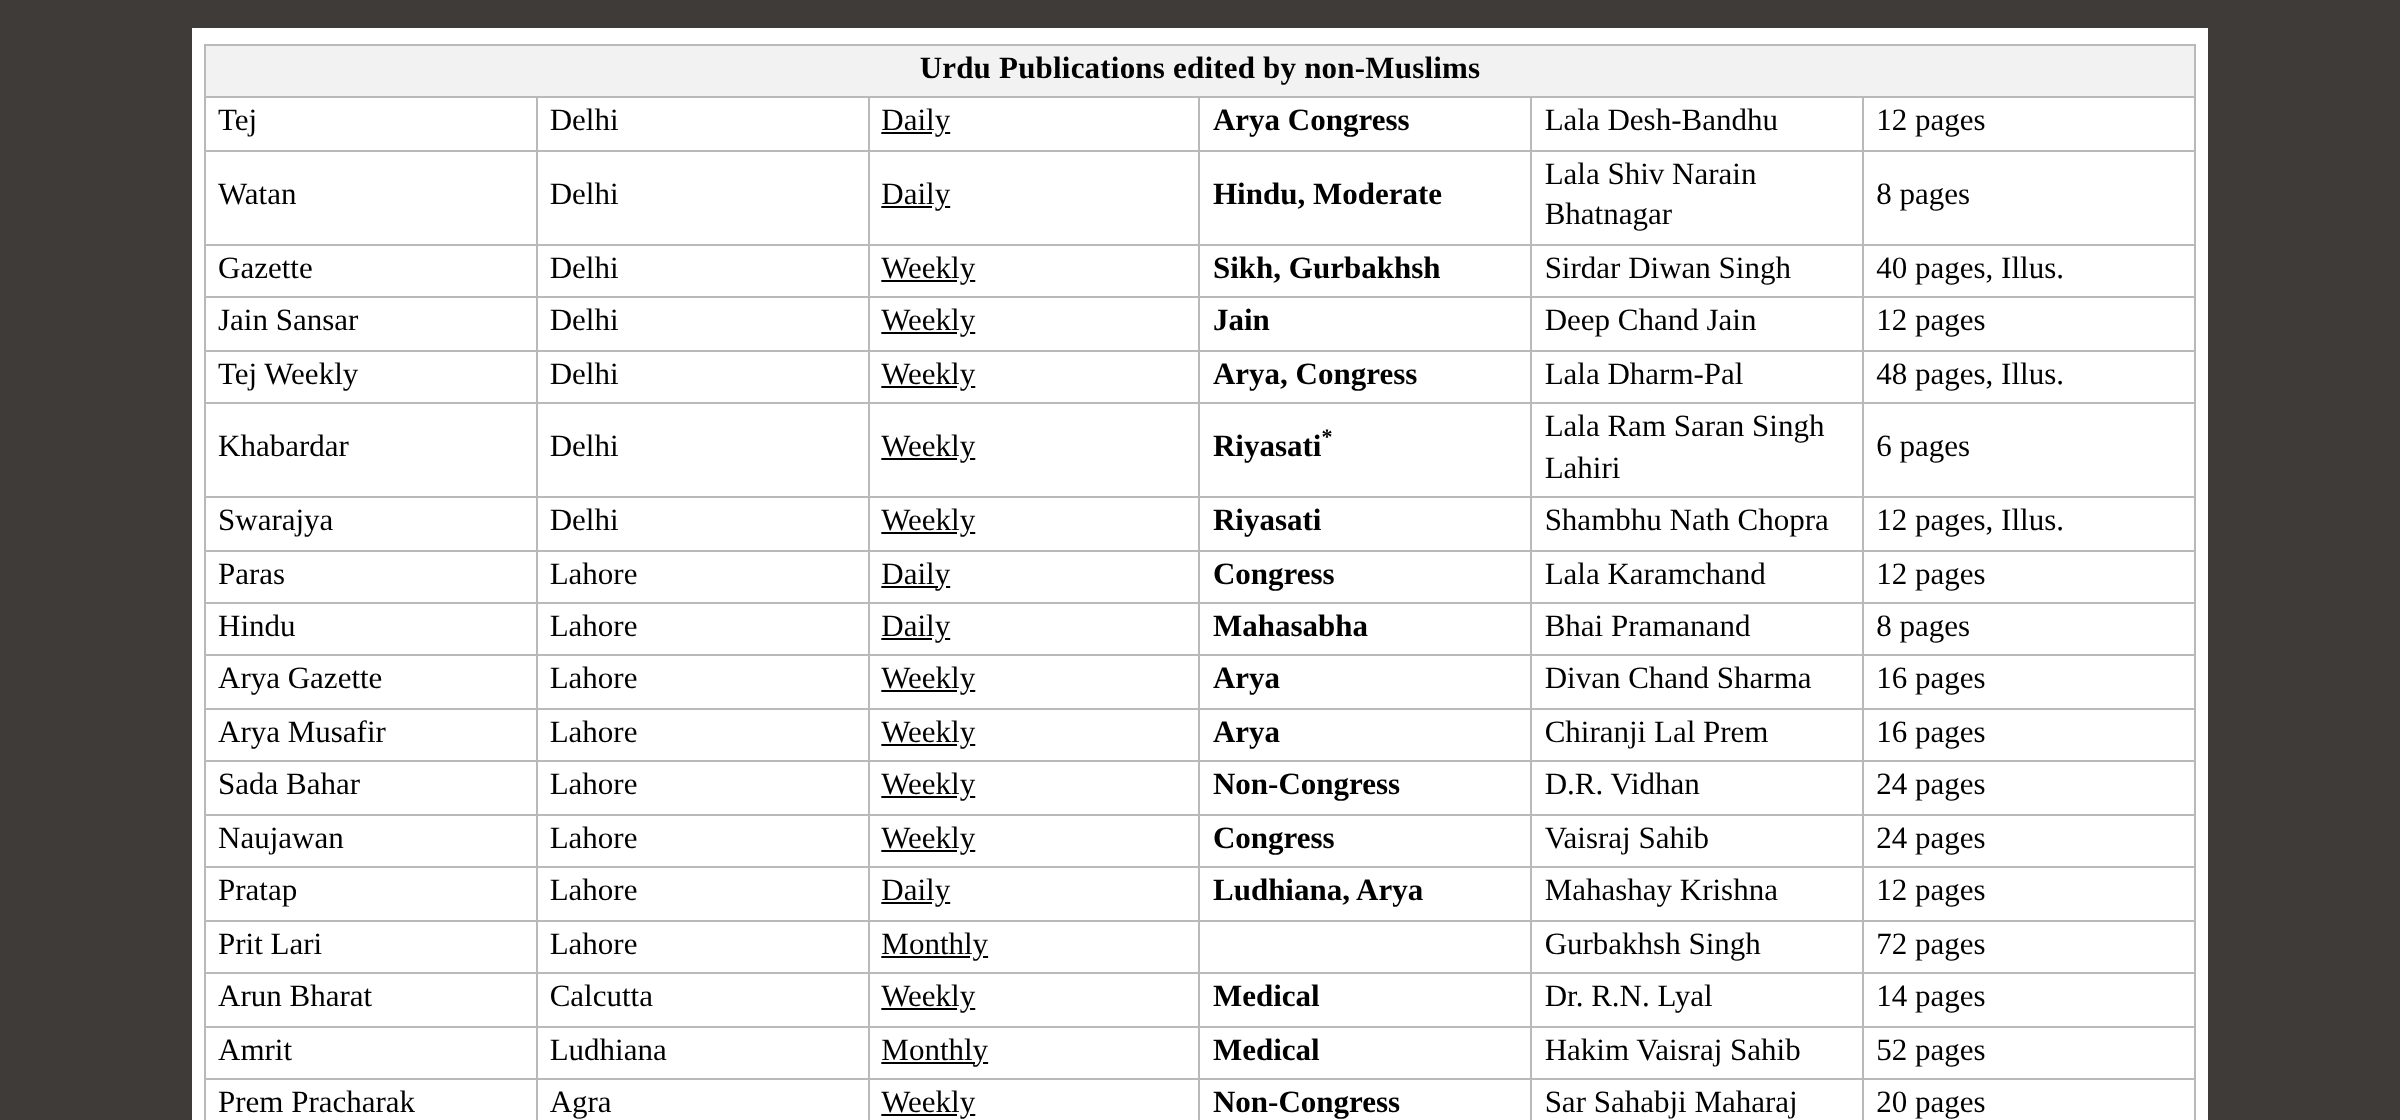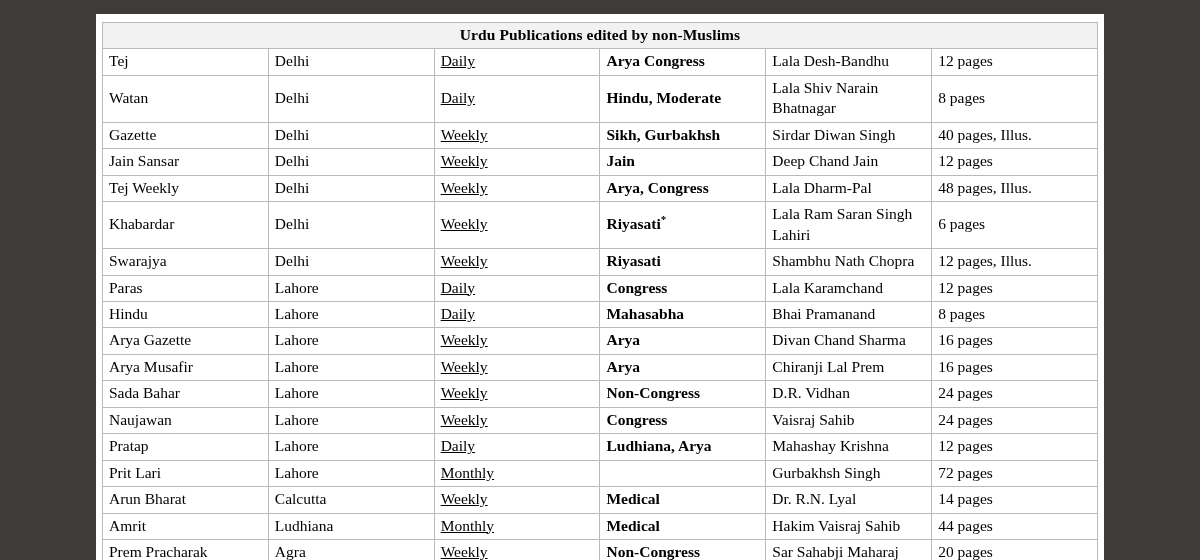--- a/index.html
+++ b/index.html
@@ -198,21 +198,21 @@
             <td class="c-affil">Medical</td>
             <td class="c-editor">Dr. R.N. Lyal</td>
             <td class="c-pages">14 pages</td>
           </tr>
           <tr>
             <td class="c-name">Amrit</td>
             <td class="c-city">Ludhiana</td>
             <td class="c-freq">Monthly</td>
             <td class="c-affil">Medical</td>
             <td class="c-editor">Hakim Vaisraj Sahib</td>
-            <td class="c-pages">44 pages</td>
+            <td class="c-pages">52 pages</td>
           </tr>
           <tr>
             <td class="c-name">Prem Pracharak</td>
             <td class="c-city">Agra</td>
             <td class="c-freq">Weekly</td>
             <td class="c-affil">Non-Congress</td>
             <td class="c-editor">Sar Sahabji Maharaj</td>
             <td class="c-pages">20 pages</td>
           </tr>
           <tr>

